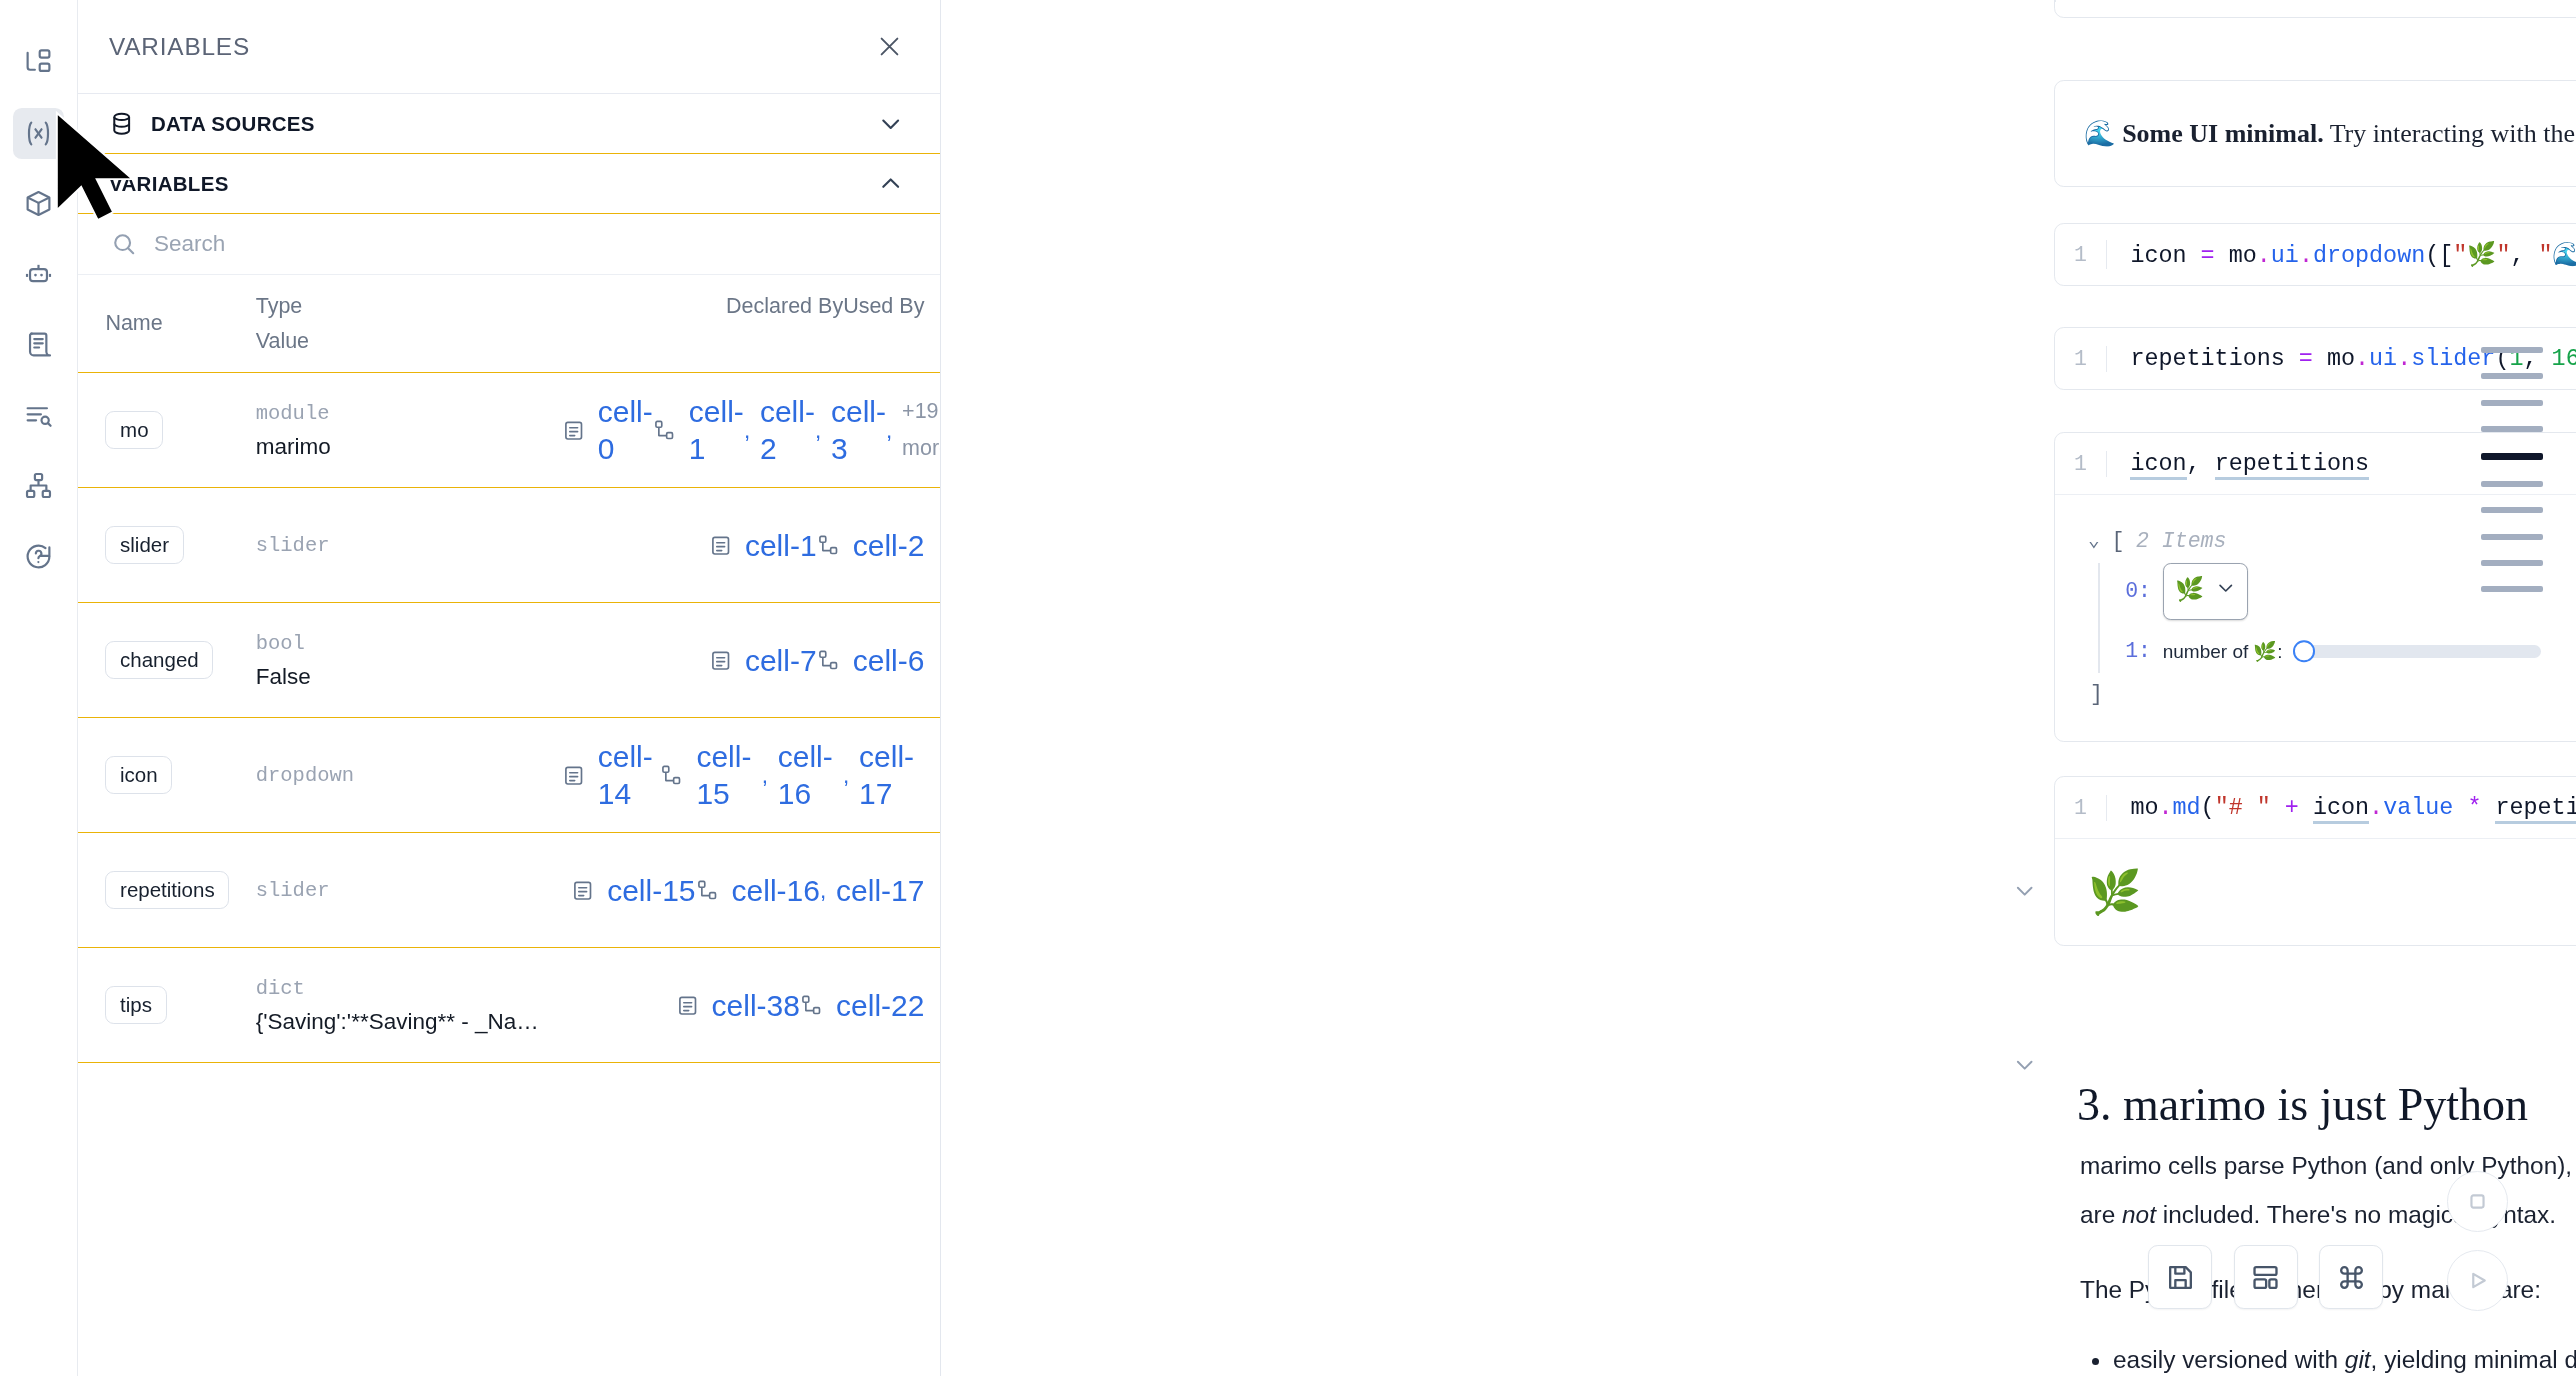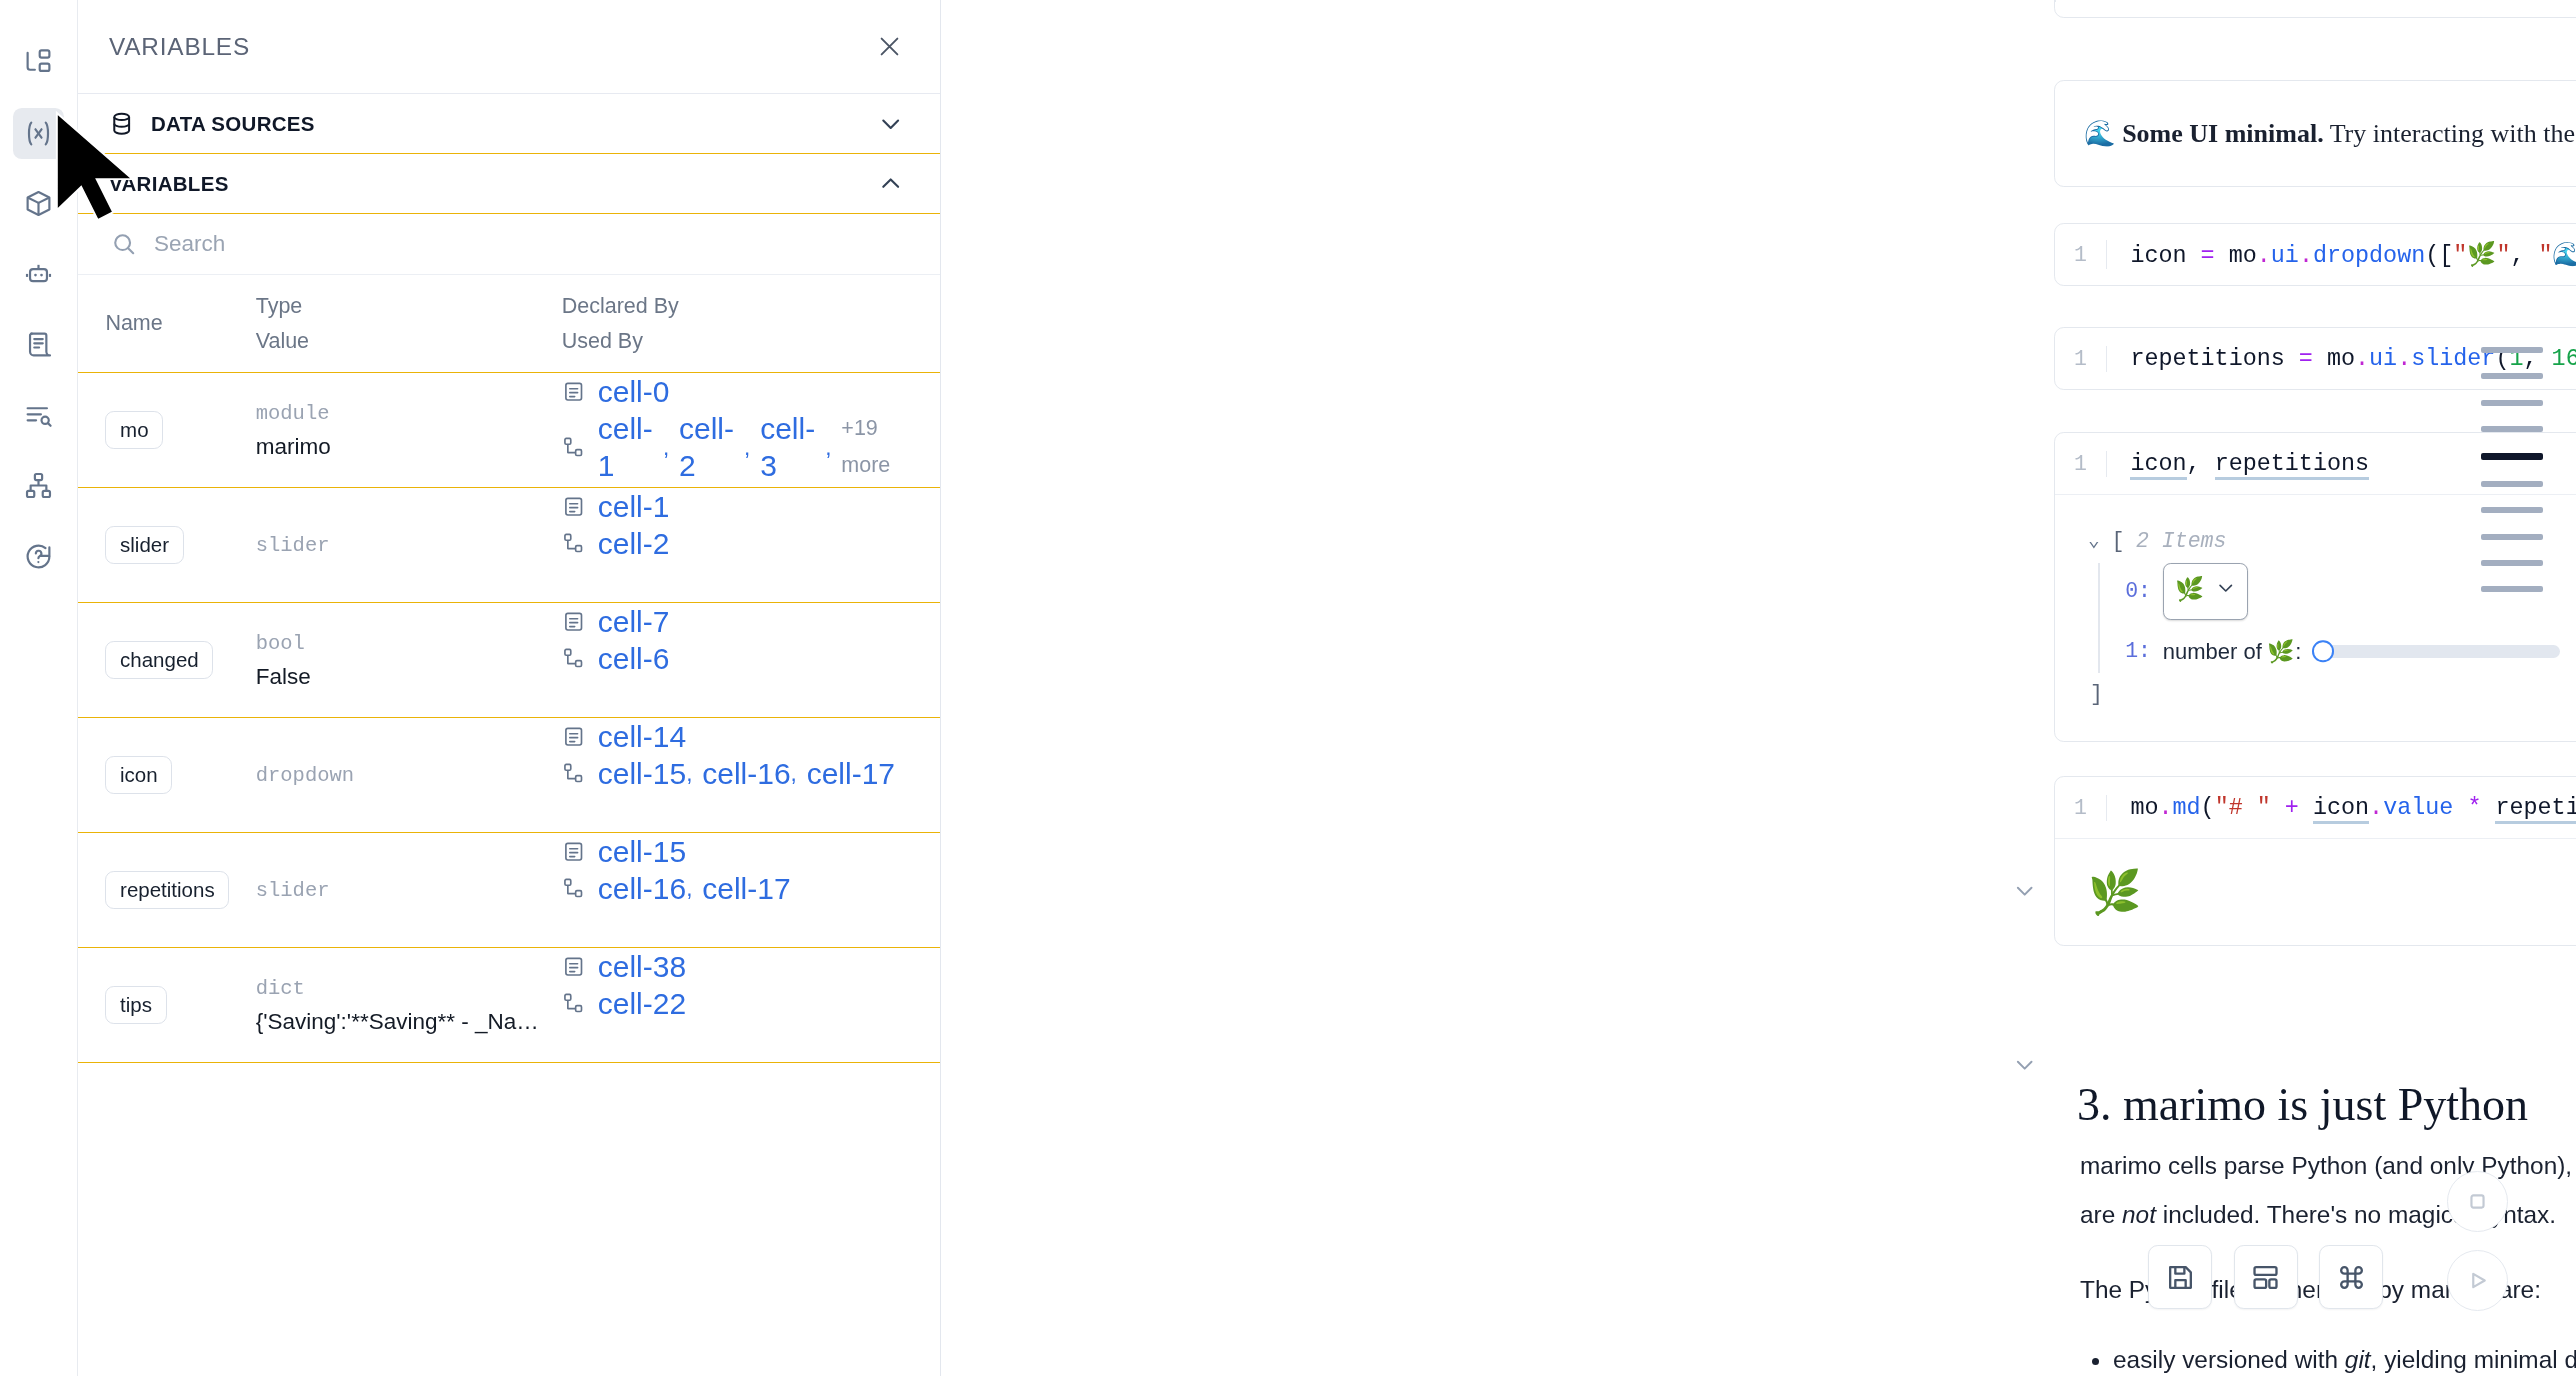--- a/index.html
+++ b/index.html
@@ -79,21 +79,21 @@
 
   
   .vtable { flex: 1; overflow: hidden; }
   .vrow {
     display: flex; border-bottom: 1px solid #eab308;
     padding: 0 15.6px 0 13.7px;
   }
   .vrow.head { padding-top: 13.7px; padding-bottom: 13.7px; }
   .col-name { width: 164px; flex: 0 0 164px; display: flex; align-items: center; padding-left: 13.7px;}
   .col-type { width: 306px; flex: 0 0 306px; display: flex; flex-direction: column; justify-content: center;}
-  .col-decl { flex: 1; display: flex; flex-direction: column; justify-content: flex-start; }
+  .col-decl { flex: 1; display: flex; flex-direction: row; justify-content: flex-end; }
 
   .th {
     font-size: 21.5px; color: #6b7687; font-weight: 400; line-height: 35px;
   }
   .vrow.head .col-name { align-items: center; }
 
   .chip {
     display: inline-block;
     border: 1px solid #dde2ea; border-radius: 8.8px;
     padding: 5.9px 13.7px; font-size: 20.5px; color: #17202e;
@@ -190,21 +190,21 @@
     display: inline-flex; align-items: center; gap: 11.7px;
     border: 1px solid #9aa3b0; border-radius: 7.8px;
     padding: 5.9px 11.7px; background: #fff; min-width: 76px;
     box-shadow: 0 1px 2px rgba(0,0,0,.15);
     cursor: pointer;
   }
   .ui-dropdown .cv { font-size: 23.4px; }
   .ui-dropdown .cch { color: #334155; }
 
   .ui-slider-wrap { display: inline-flex; align-items: center; gap: 0; }
-  .slider-label { font-family: "Liberation Sans", sans-serif; font-size: 22px; color: #1e293b; margin-right: 7.8px;}
+  .slider-label { font-family: "Liberation Sans", sans-serif; font-size: 19px; color: #1e293b; margin-right: 7.8px;}
   .track {
     width: 239px; height: 13.7px; background: #e2e7ef; border-radius: 7.8px;
     position: relative; cursor: pointer;
   }
   .thumb {
     position: absolute; left: -8.8px; top: 50%; transform: translateY(-50%);
     width: 21.5px; height: 21.5px; border: 2.9px solid #3b82f6; border-radius: 50%;
     background: #fff;
   }
 

